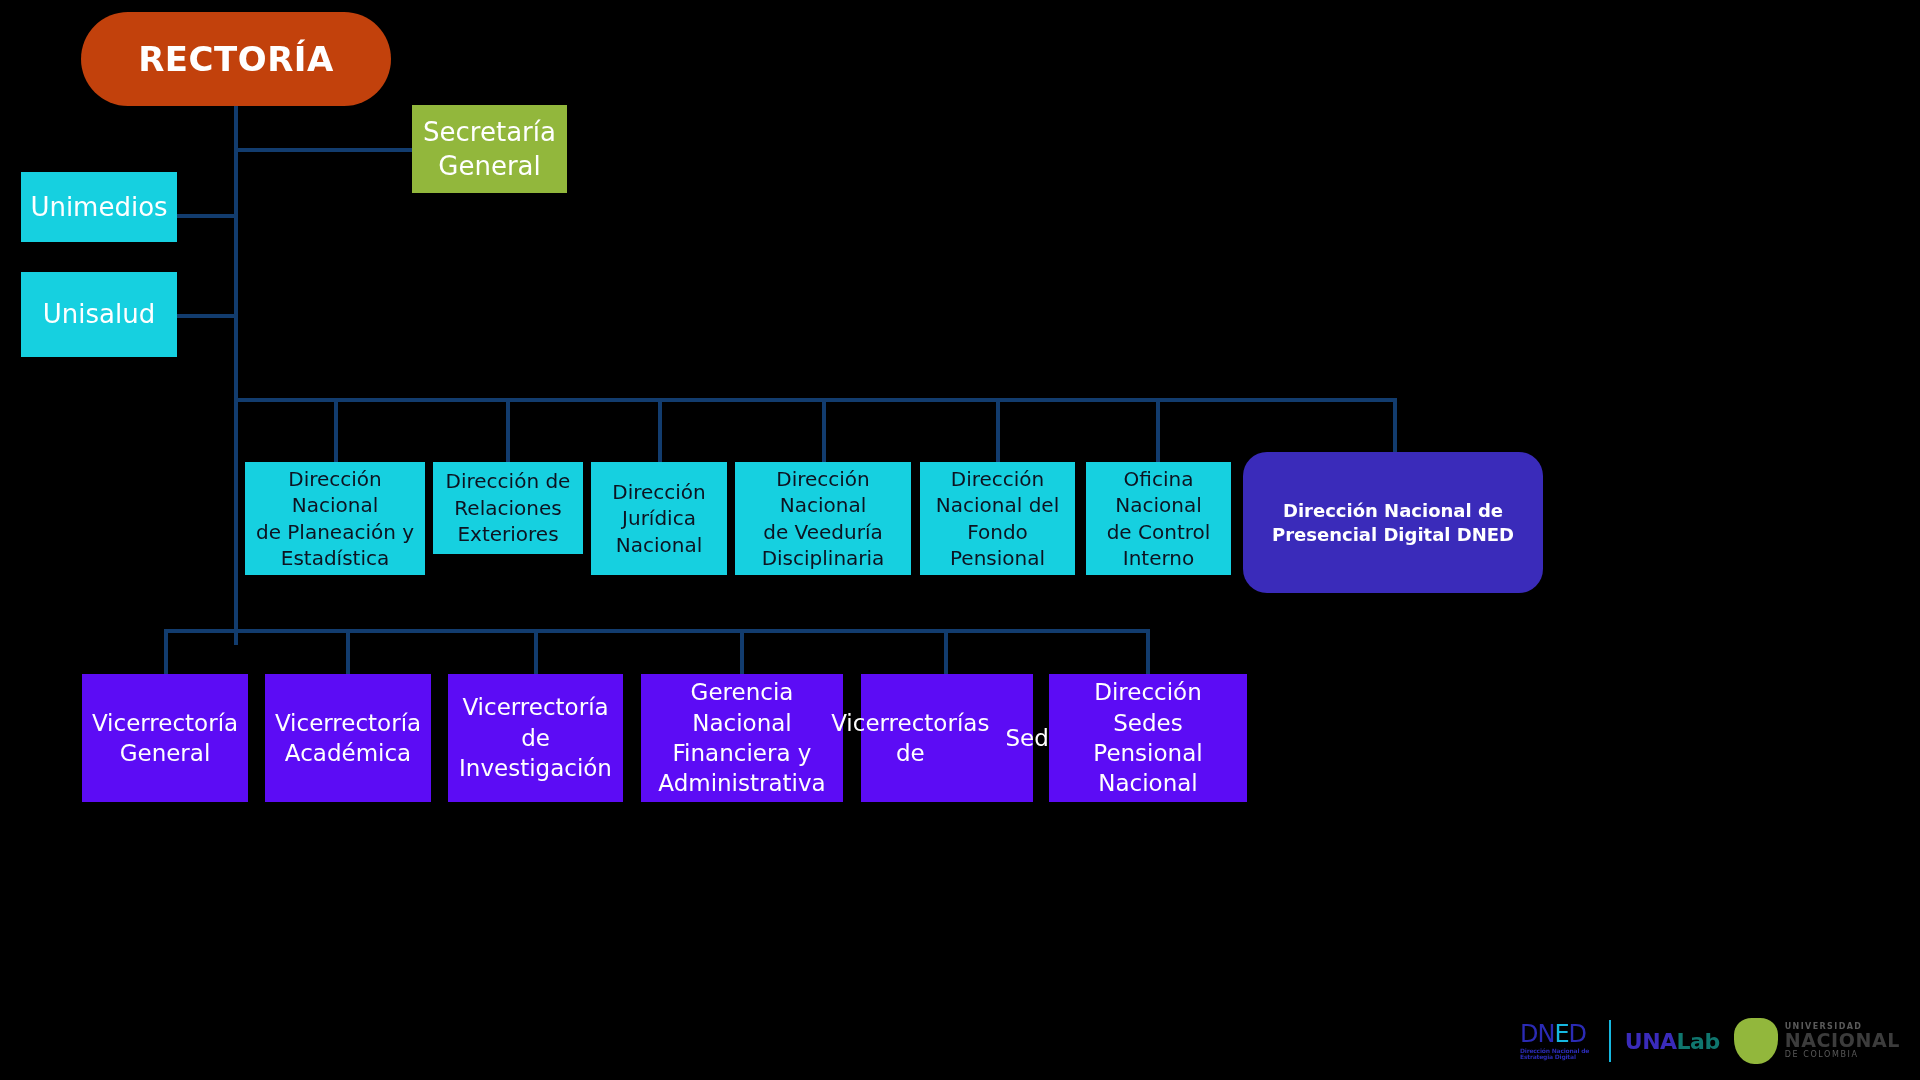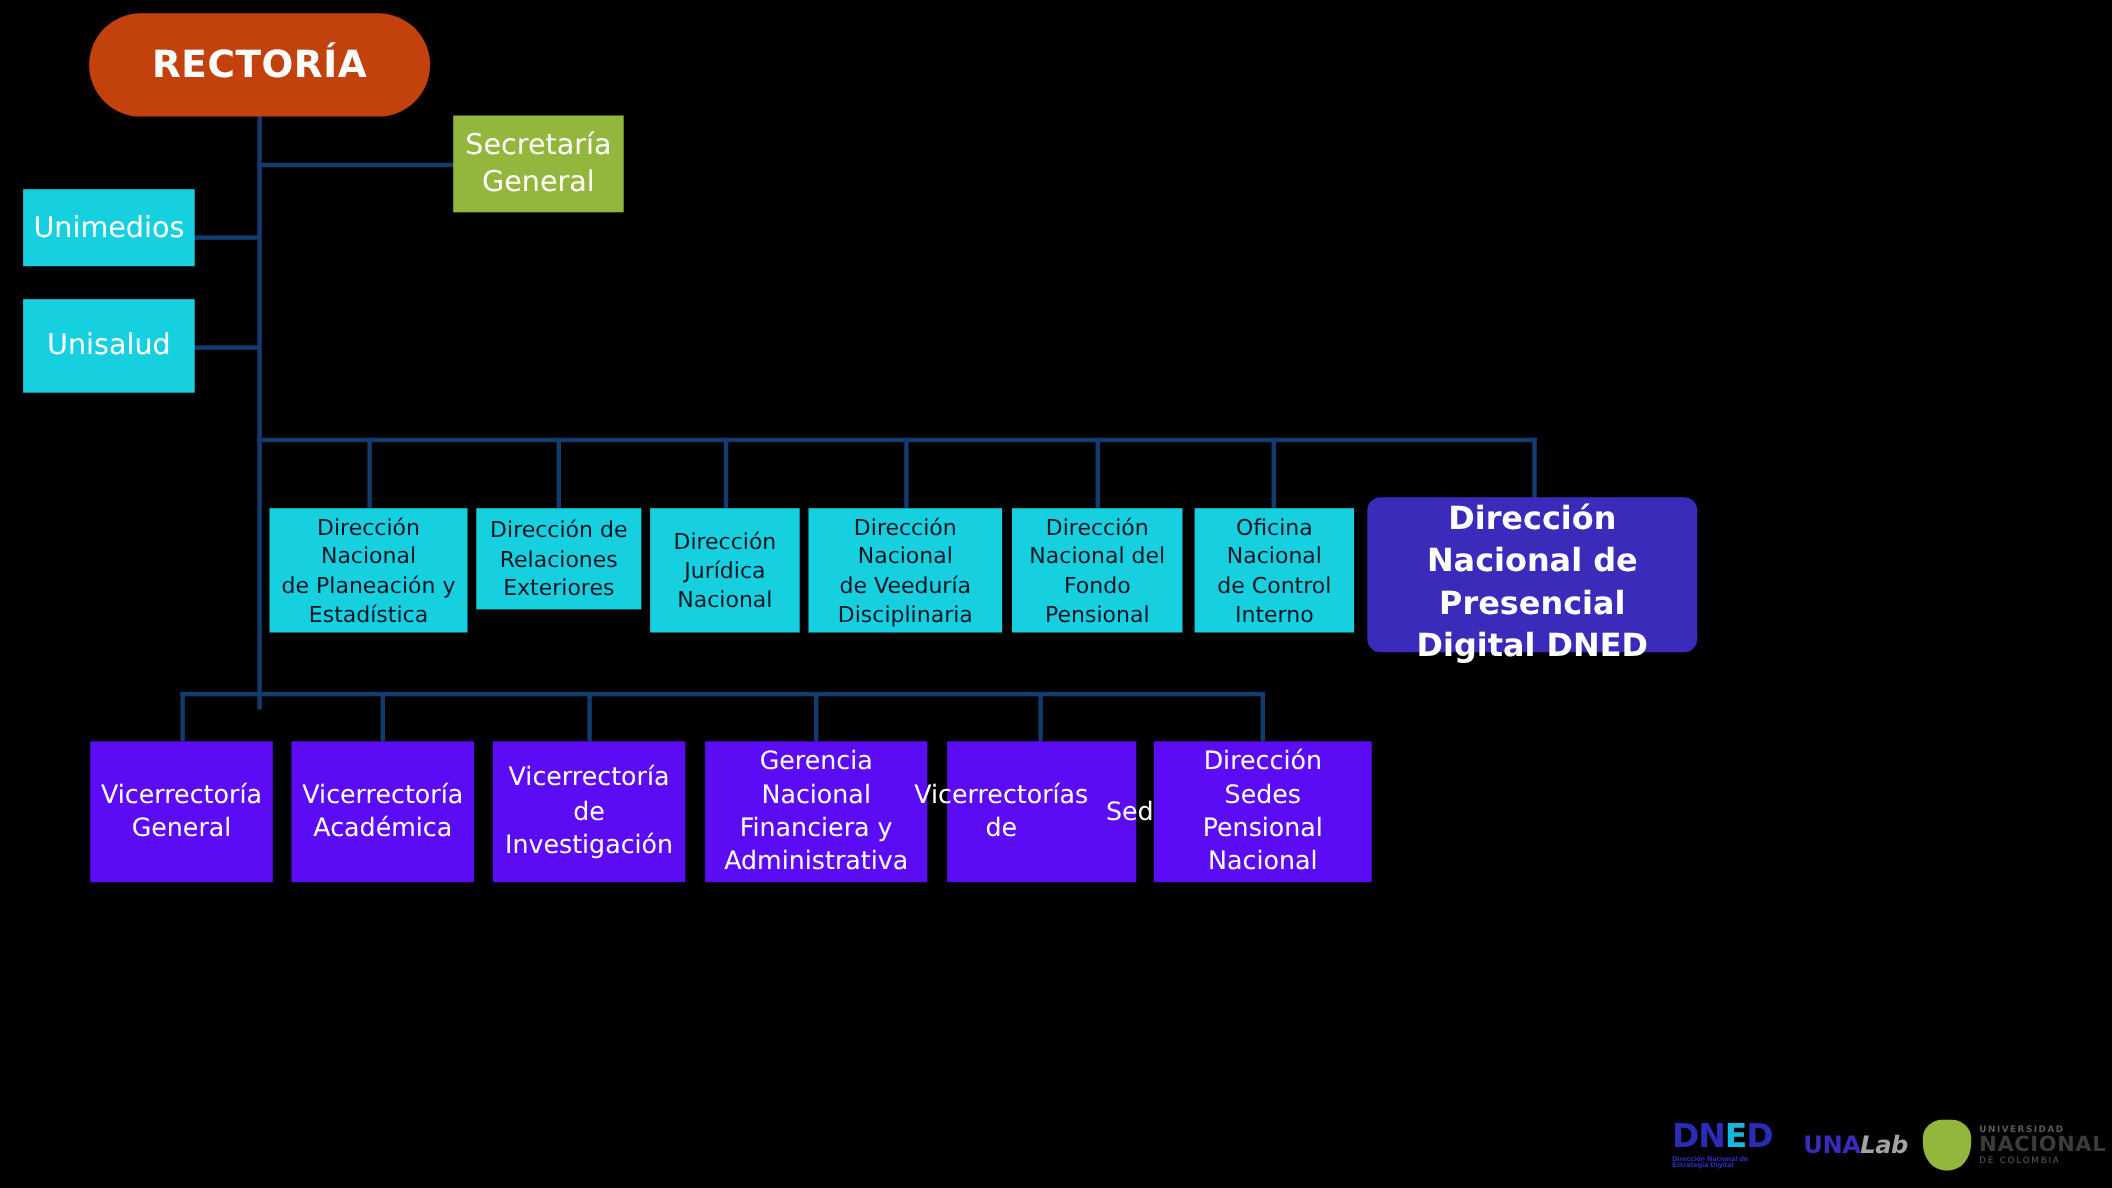--- a/index.html
+++ b/index.html
@@ -60,46 +60,45 @@
     background: #16d0e0;
     color: #0d1321;
     font-size: 20px;
   }
   .node.purple {
     background: #5c0cf5;
     font-size: 23px;
   }
   .node.dned {
     background: #3a2bba;
-    border-radius: 12px;
-    font-size: 29px;
-    font-weight: bold;
-    justify-content: space-between;
+    border-radius: 24px;
+    font-size: 18px;
+    font-weight: bold;
   }
 
   
   #footer {
     position: absolute;
     left: 1520px;
     top: 1012px;
     width: 380px;
     height: 58px;
     display: flex;
     align-items: center;
     gap: 14px;
   }
   .logo-dned {
     display: flex;
     flex-direction: column;
     align-items: flex-start;
     line-height: 1;
   }
   .logo-dned .big {
-    font-size: 30px;
-    font-weight: bold;
+    font-size: 24px;
+    font-weight: normal;
     color: #2b2bb5;
     letter-spacing: -1px;
   }
   .logo-dned .big .dot { color: #16b8e0; }
   .logo-dned .sub {
     font-size: 6px;
     font-weight: bold;
     color: #2b2bb5;
     letter-spacing: -0.2px;
     margin-top: 2px;
@@ -108,21 +107,21 @@
     width: 3px;
     height: 42px;
     background: #16b8e0;
   }
   .logo-unalab {
     font-size: 22px;
     font-weight: bold;
     color: #3a2bba;
     letter-spacing: -0.5px;
   }
-  .logo-unalab .lab { color: #a3a3a3; font-style: italic; }
+  .logo-unalab .lab { color: #0f766e; }
   .logo-un {
     display: flex;
     align-items: center;
     gap: 7px;
   }
   .logo-un .shield {
     width: 44px;
     height: 46px;
     background: #92b73c;
     border-radius: 40% 40% 46% 46% / 36% 36% 54% 54%;

